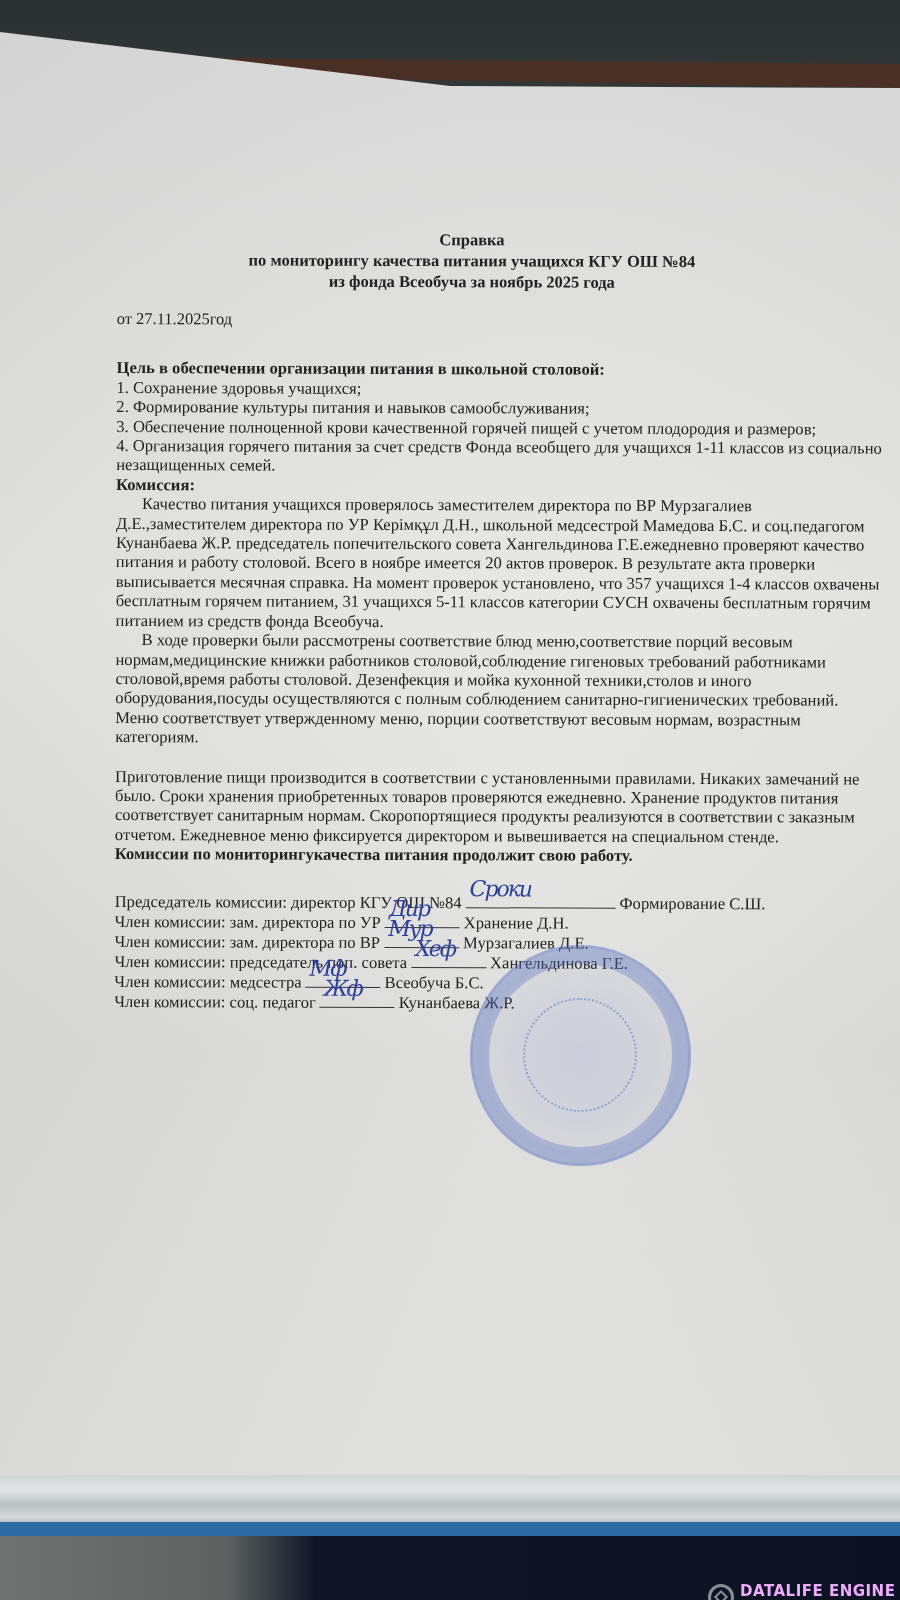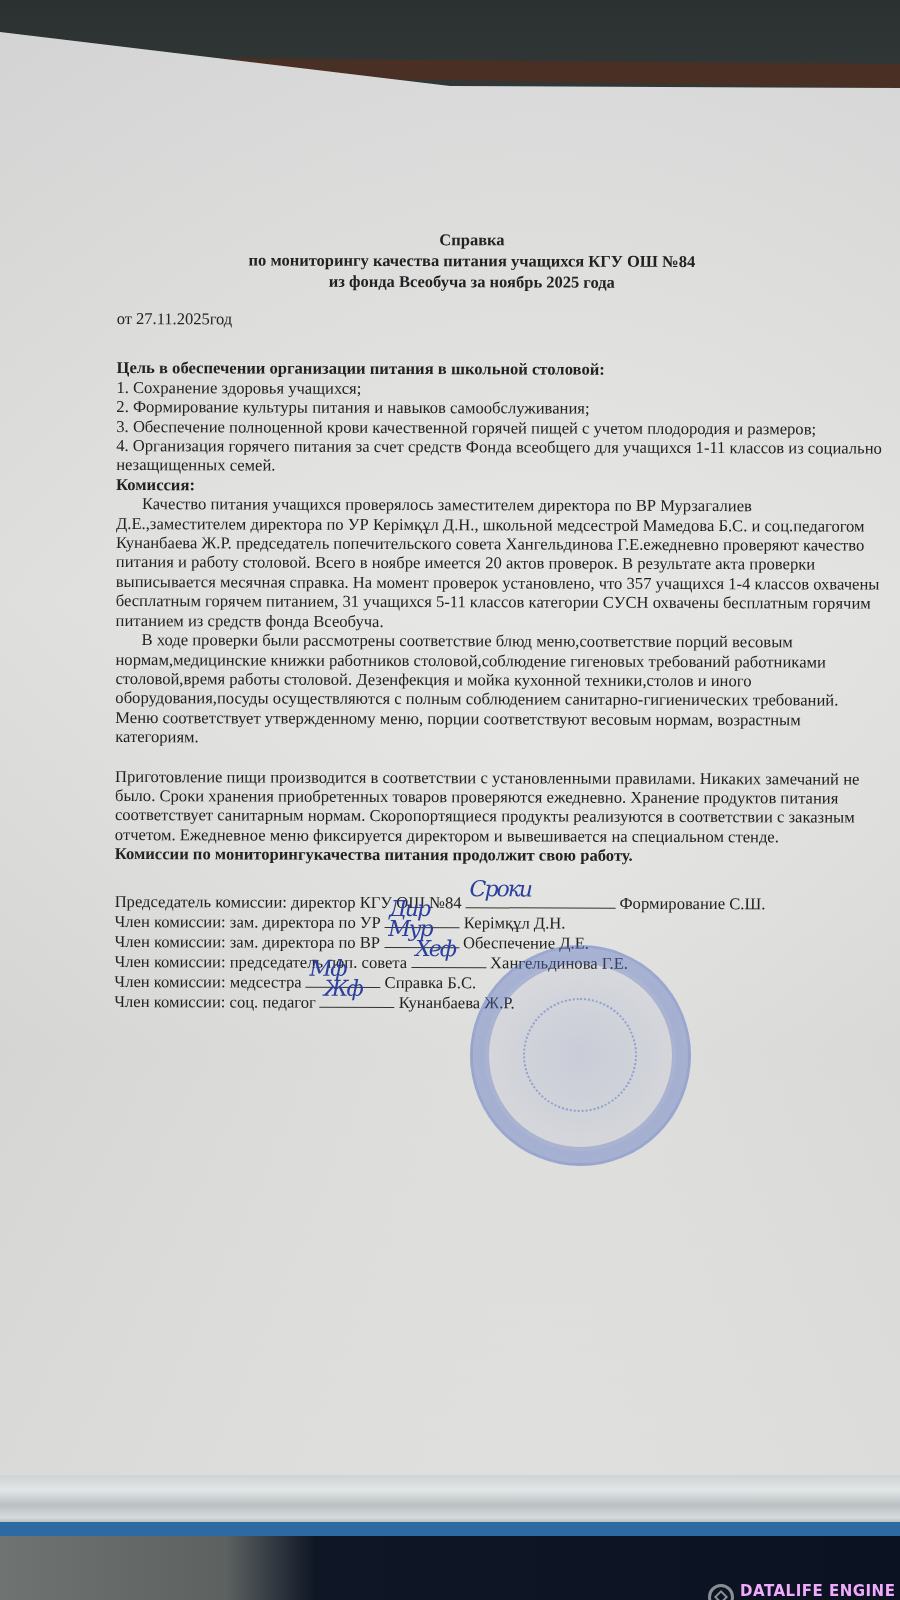--- a/index.html
+++ b/index.html
@@ -120,42 +120,42 @@
       <span class="sig-line" style="width:150px">
         <span class="scribble">Сроки</span>
       </span>
       <span>Формирование С.Ш.</span>
     </div>
     <div class="sig-row">
       <span>Член комиссии: зам. директора по УР</span>
       <span class="sig-line" style="width:75px">
         <span class="scribble">Дир</span>
       </span>
-      <span>Керімқұл Д.Н.</span>
+      <span>Хранение Д.Н.</span>
     </div>
     <div class="sig-row">
       <span>Член комиссии: зам. директора по ВР</span>
       <span class="sig-line" style="width:75px">
         <span class="scribble">Мур</span>
       </span>
-      <span>Обеспечение Д.Е.</span>
+      <span>Мурзагалиев Д.Е.</span>
     </div>
     <div class="sig-row">
       <span>Член комиссии: председатель поп. совета</span>
       <span class="sig-line" style="width:75px">
         <span class="scribble">Хеф</span>
       </span>
       <span>Хангельдинова Г.Е.</span>
     </div>
     <div class="sig-row">
       <span>Член комиссии: медсестра</span>
       <span class="sig-line" style="width:75px">
         <span class="scribble">Мф</span>
       </span>
-      <span>Справка Б.С.</span>
+      <span>Всеобуча Б.С.</span>
     </div>
     <div class="sig-row">
       <span>Член комиссии: соц. педагог</span>
       <span class="sig-line" style="width:75px">
         <span class="scribble">Жф</span>
       </span>
       <span>Кунанбаева Ж.Р.</span>
     </div>
   </div>
 </div>

